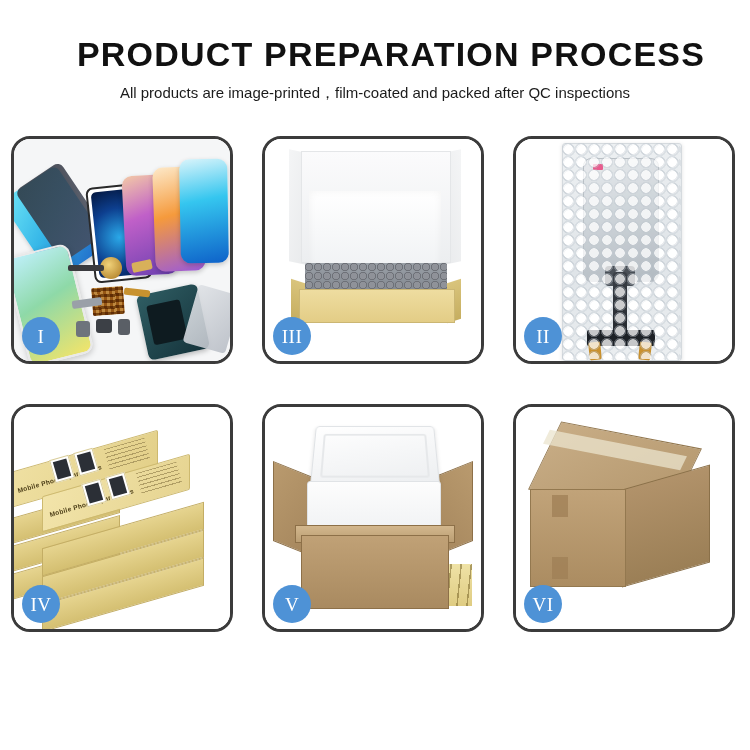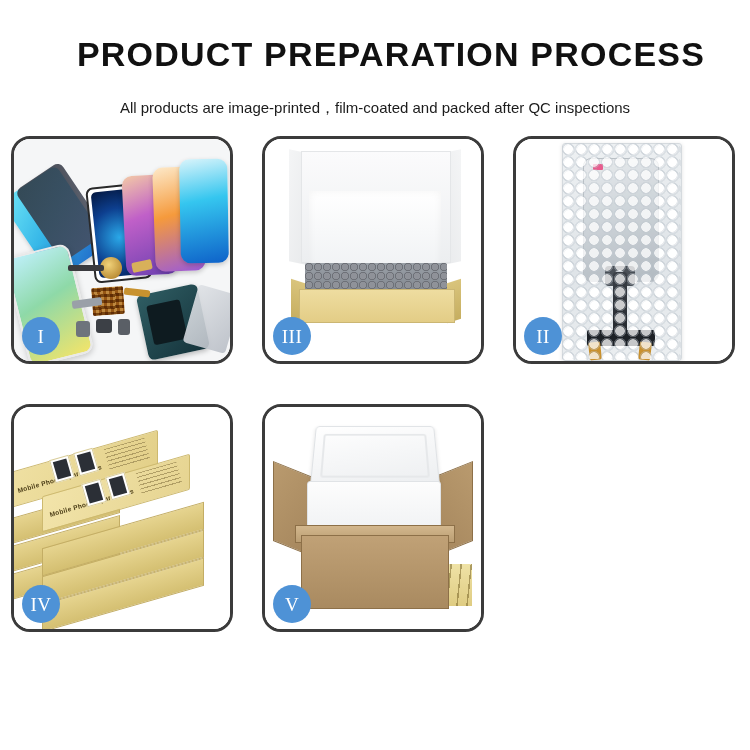--- a/index.html
+++ b/index.html
@@ -12,21 +12,21 @@
 
   
   .header{position:absolute;left:0;top:0;width:750px;text-align:center;}
   .title{
     font-size:34px;font-weight:700;color:#111111;letter-spacing:1.2px;
     margin-top:36px;line-height:1.1;white-space:nowrap;
     font-family:"Liberation Sans",sans-serif;
     padding-left:32px;
   }
   .subtitle{
-    font-size:15px;color:#1b1b1b;margin-top:26px;white-space:nowrap;
+    font-size:15px;color:#1b1b1b;margin-top:11px;white-space:nowrap;
     font-family:"Liberation Sans",sans-serif;
   }
 
   
   .grid{
     position:absolute;left:11px;top:136px;width:728px;height:540px;
     display:grid;grid-template-columns:222px 222px 222px;
     grid-template-rows:228px 228px;column-gap:29px;row-gap:40px;
   }
   .panel{
@@ -319,15 +319,29 @@
           </div>
         </div>
         <div class="c5rim"></div>
         <div class="c5body"></div>
       </div>
       <div class="badge">
         <span>V</span>
       </div>
     </div>
 
+    <div class="panel">
+      <div class="stage p6">
+        <div class="c6shadow"></div>
+        <div class="c6top"></div>
+        <div class="c6tape"></div>
+        <div class="c6side"></div>
+        <div class="c6front"></div>
+        <div class="c6tab1"></div>
+        <div class="c6tab2"></div>
+      </div>
+      <div class="badge">
+        <span>VI</span>
+      </div>
+    </div>
 
   </div>
 </div>
 
 </body></html>

